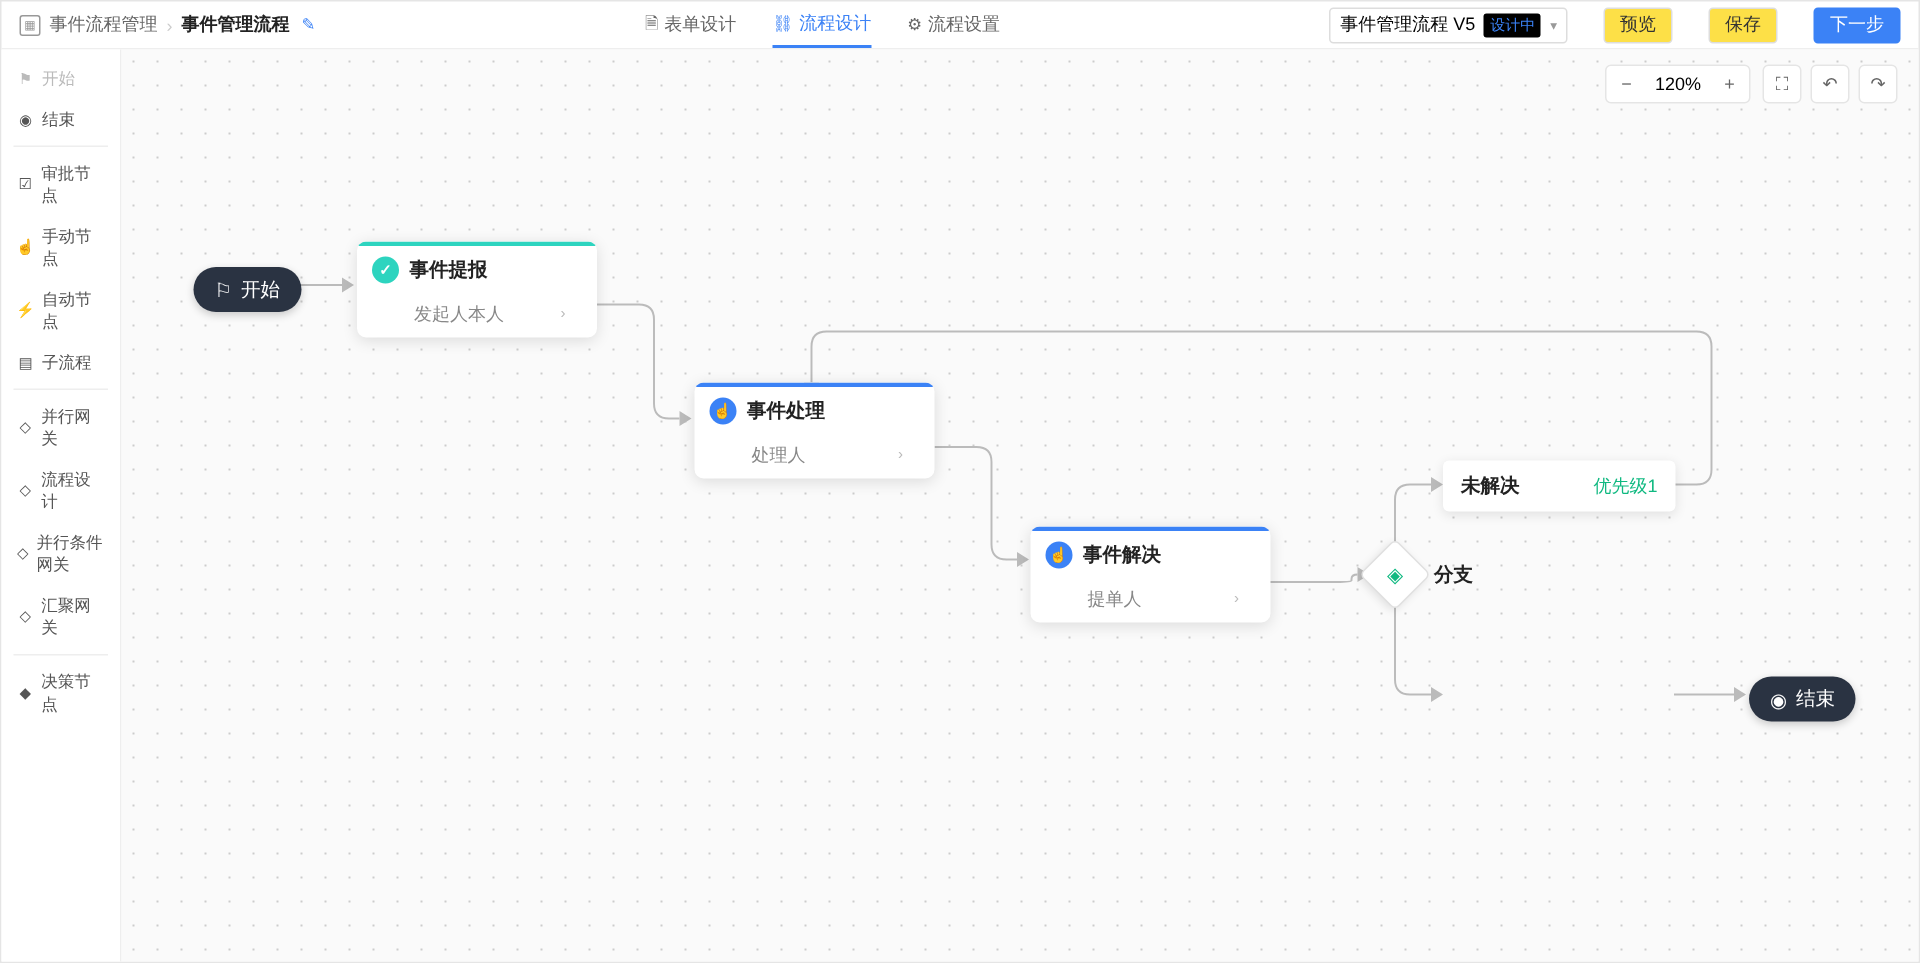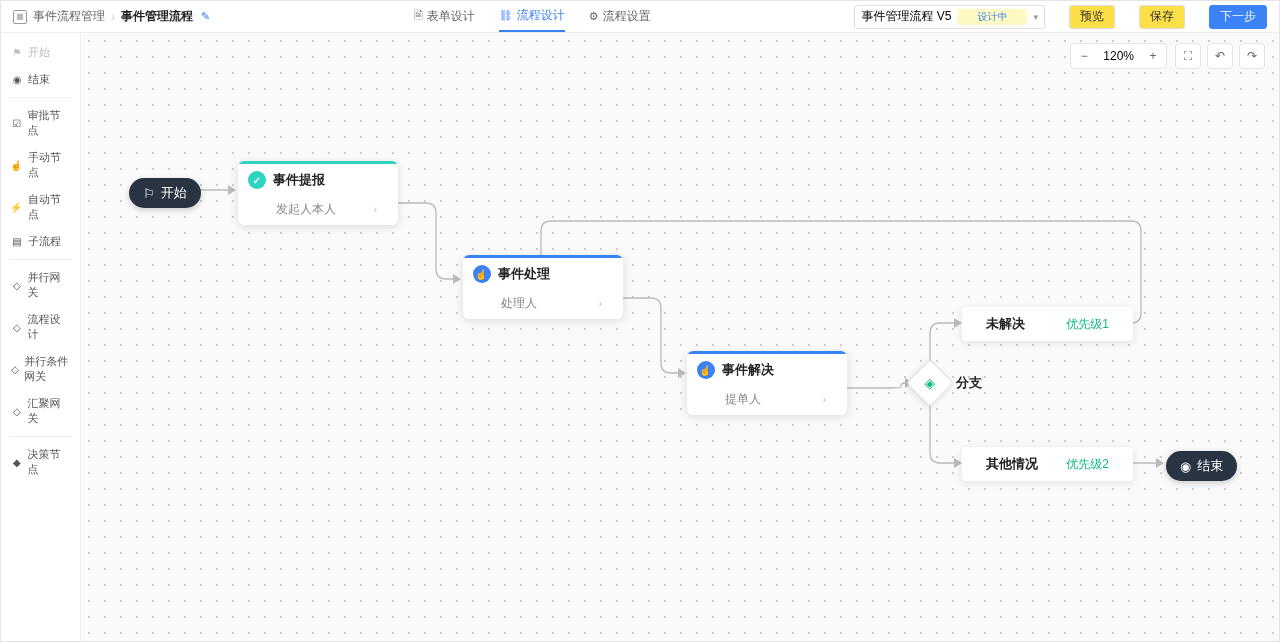--- a/index.html
+++ b/index.html
@@ -11,21 +11,21 @@
 .bc-item{color:#666}
 .bc-sep{color:#ccc}
 .bc-current{color:#222;font-weight:600}
 .edit-icon{color:#3b82f6;font-size:11px;margin-left:2px}
 .header-tabs{display:flex;gap:24px;margin-left:auto;margin-right:auto}
 .tab{display:flex;align-items:center;gap:4px;color:#666;cursor:pointer;padding-bottom:6px;padding-top:6px}
 .tab.active{color:#3b82f6;border-bottom:2px solid #3b82f6}
 .tab-icon{font-size:11px}
 .header-right{display:flex;align-items:center;gap:24px}
 .version{display:flex;align-items:center;border:1px solid #ddd;border-radius:3px;height:24px;padding:0 6px;gap:6px;font-size:12px}
-.status-badge{background:#fef9c3;color:#3b82f6;border-radius:2px;padding:1px 20px;font-size:10px}
+.status-badge{background:#000000;color:#3b82f6;border-radius:2px;padding:1px 4px;font-size:10px}
 .chev{color:#999;font-size:9px}
 .btn{border:1px solid #ddd;background:#fde047;height:24px;padding:0 10px;border-radius:3px;font-size:12px;color:#333;cursor:pointer}
 .btn.primary{background:#3b82f6;color:#fff;border-color:#3b82f6}
 .body{flex:1;display:flex;min-height:0}
 .sidebar{width:80px;background:#fff;border-right:1px solid #eee;padding:6px 0;font-size:11px}
 .side-item{display:flex;align-items:center;gap:5px;padding:6px 10px;color:#555;cursor:pointer}
 .side-item.disabled{color:#bbb}
 .side-icon{width:12px;height:12px;display:inline-flex;align-items:center;justify-content:center;font-size:10px}
 .side-sep{height:1px;background:#eee;margin:4px 8px}
 .canvas{flex:1;position:relative;background:#fafafa;background-image:radial-gradient(#ccc 1px,transparent 1px);background-size:16px 16px}
@@ -39,21 +39,21 @@
 .node-card{position:absolute;width:160px;background:#fff;border-radius:6px;box-shadow:0 2px 10px rgba(0,0,0,.12);overflow:hidden}
 .card-top{height:3px}
 .card-header{display:flex;align-items:center;gap:7px;padding:7px 10px;font-size:13px;font-weight:600;color:#222}
 .card-icon{width:18px;height:18px;border-radius:50%;display:flex;align-items:center;justify-content:center;color:#fff;font-size:10px}
 .card-sub{display:flex;align-items:center;justify-content:space-between;padding:5px 19px 7px 38px;font-size:12px;color:#888}
 .card-chev{color:#bbb;font-size:10px;margin-right:2px}
 .gateway{position:absolute;width:48px;height:48px;display:flex;align-items:center;justify-content:center}
 .gateway-shape{position:absolute;width:34px;height:34px;background:#fff;border:1px solid #e0e0e0;box-shadow:0 2px 6px rgba(0,0,0,.1);transform:rotate(45deg);border-radius:4px}
 .gateway-icon{position:relative;color:#10b981;font-size:14px}
 .gateway-label{position:absolute;left:50px;white-space:nowrap;font-size:13px;font-weight:600;color:#222}
-.branch-box{position:absolute;background:#fff;border-radius:4px;box-shadow:0 2px 8px rgba(0,0,0,.1);padding:8px 24px;width:171px;display:flex;align-items:center;justify-content:space-between;font-size:13px}
+.branch-box{position:absolute;background:#fff;border-radius:4px;box-shadow:0 2px 8px rgba(0,0,0,.1);padding:8px 12px;width:155px;display:flex;align-items:center;justify-content:space-between;font-size:13px}
 .branch-title{font-weight:600;color:#222}
 .branch-pri{color:#10b981;font-size:12px}
 .conn{position:absolute;pointer-events:none}
 .conn path{fill:none;stroke:#bbb;stroke-width:1.3}
 .conn polygon{fill:#bbb}
 </style>
 </head>
 <body>
 
 <div class="app">
@@ -220,24 +220,20 @@
         <div class="gateway-shape"></div>
         <span class="gateway-icon">◈</span>
         <span class="gateway-label">分支</span>
       </div>
 
       <div class="branch-box" style="left:881px;top:274px">
         <span class="branch-title">未解决</span>
         <span class="branch-pri">优先级1</span>
       </div>
 
-      <div class="branch-box" style="left:881px;top:414px">
-        <span class="branch-title">其他情况</span>
-        <span class="branch-pri">优先级2</span>
-      </div>
 
       <div class="node-pill" style="left:1085px;top:418px">
           <span>◉</span>
           <span>结束</span>
         </div>
     </div>
   </div>
 </div>
 
 </body></html>

